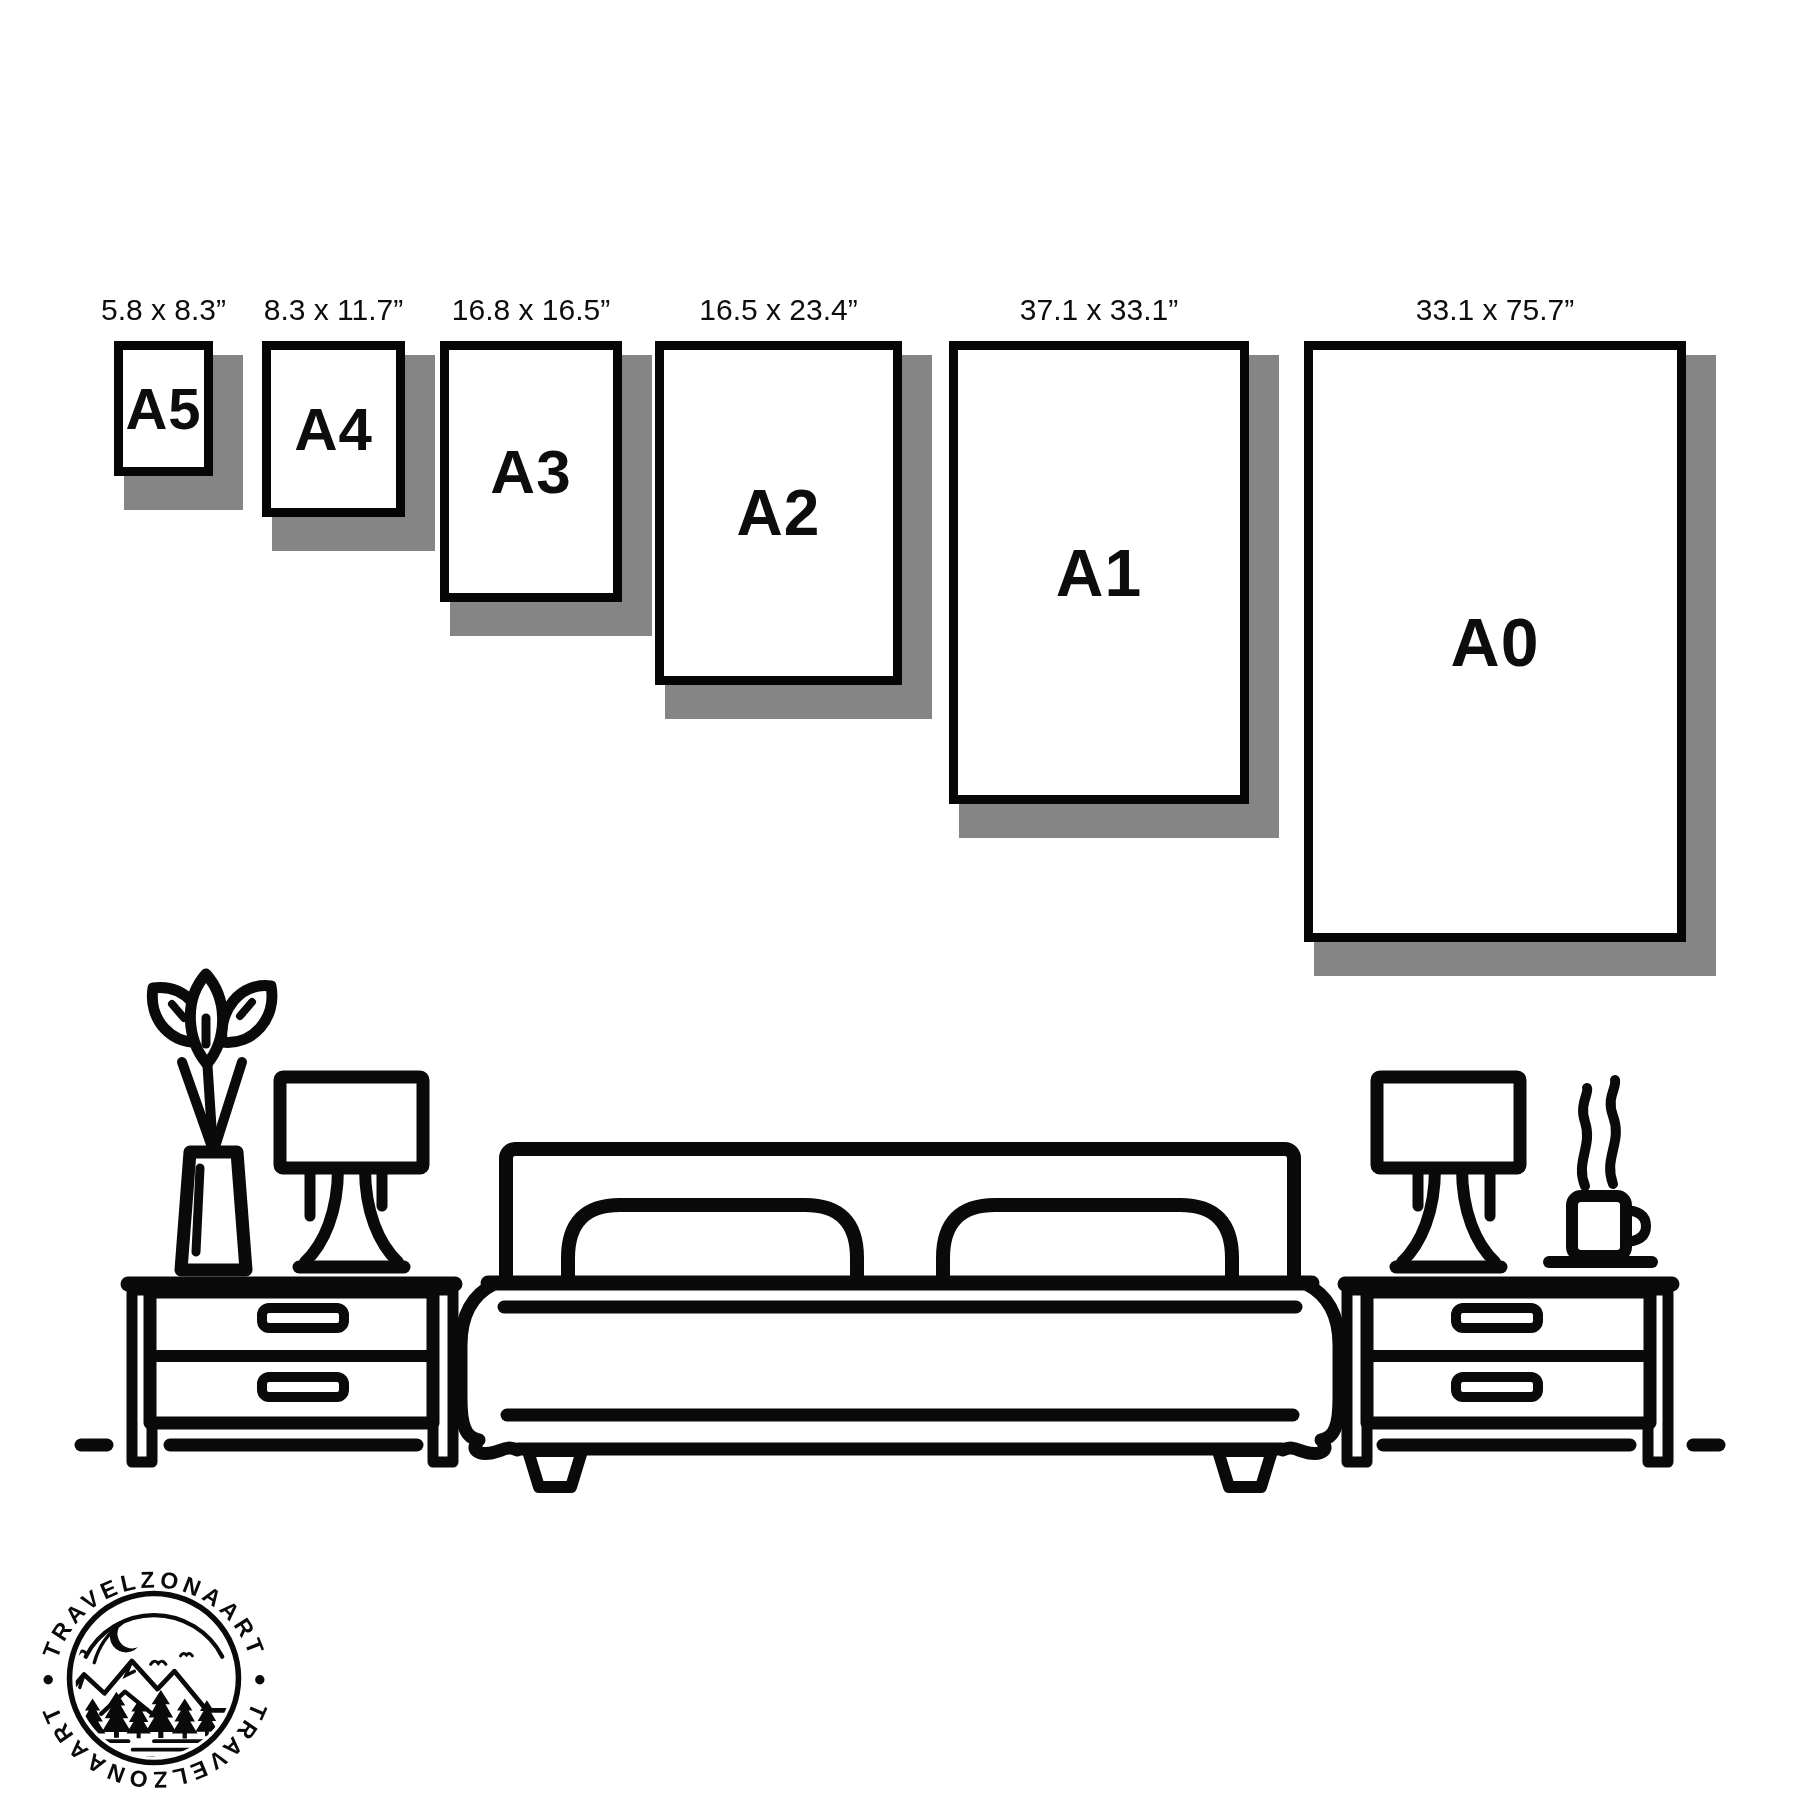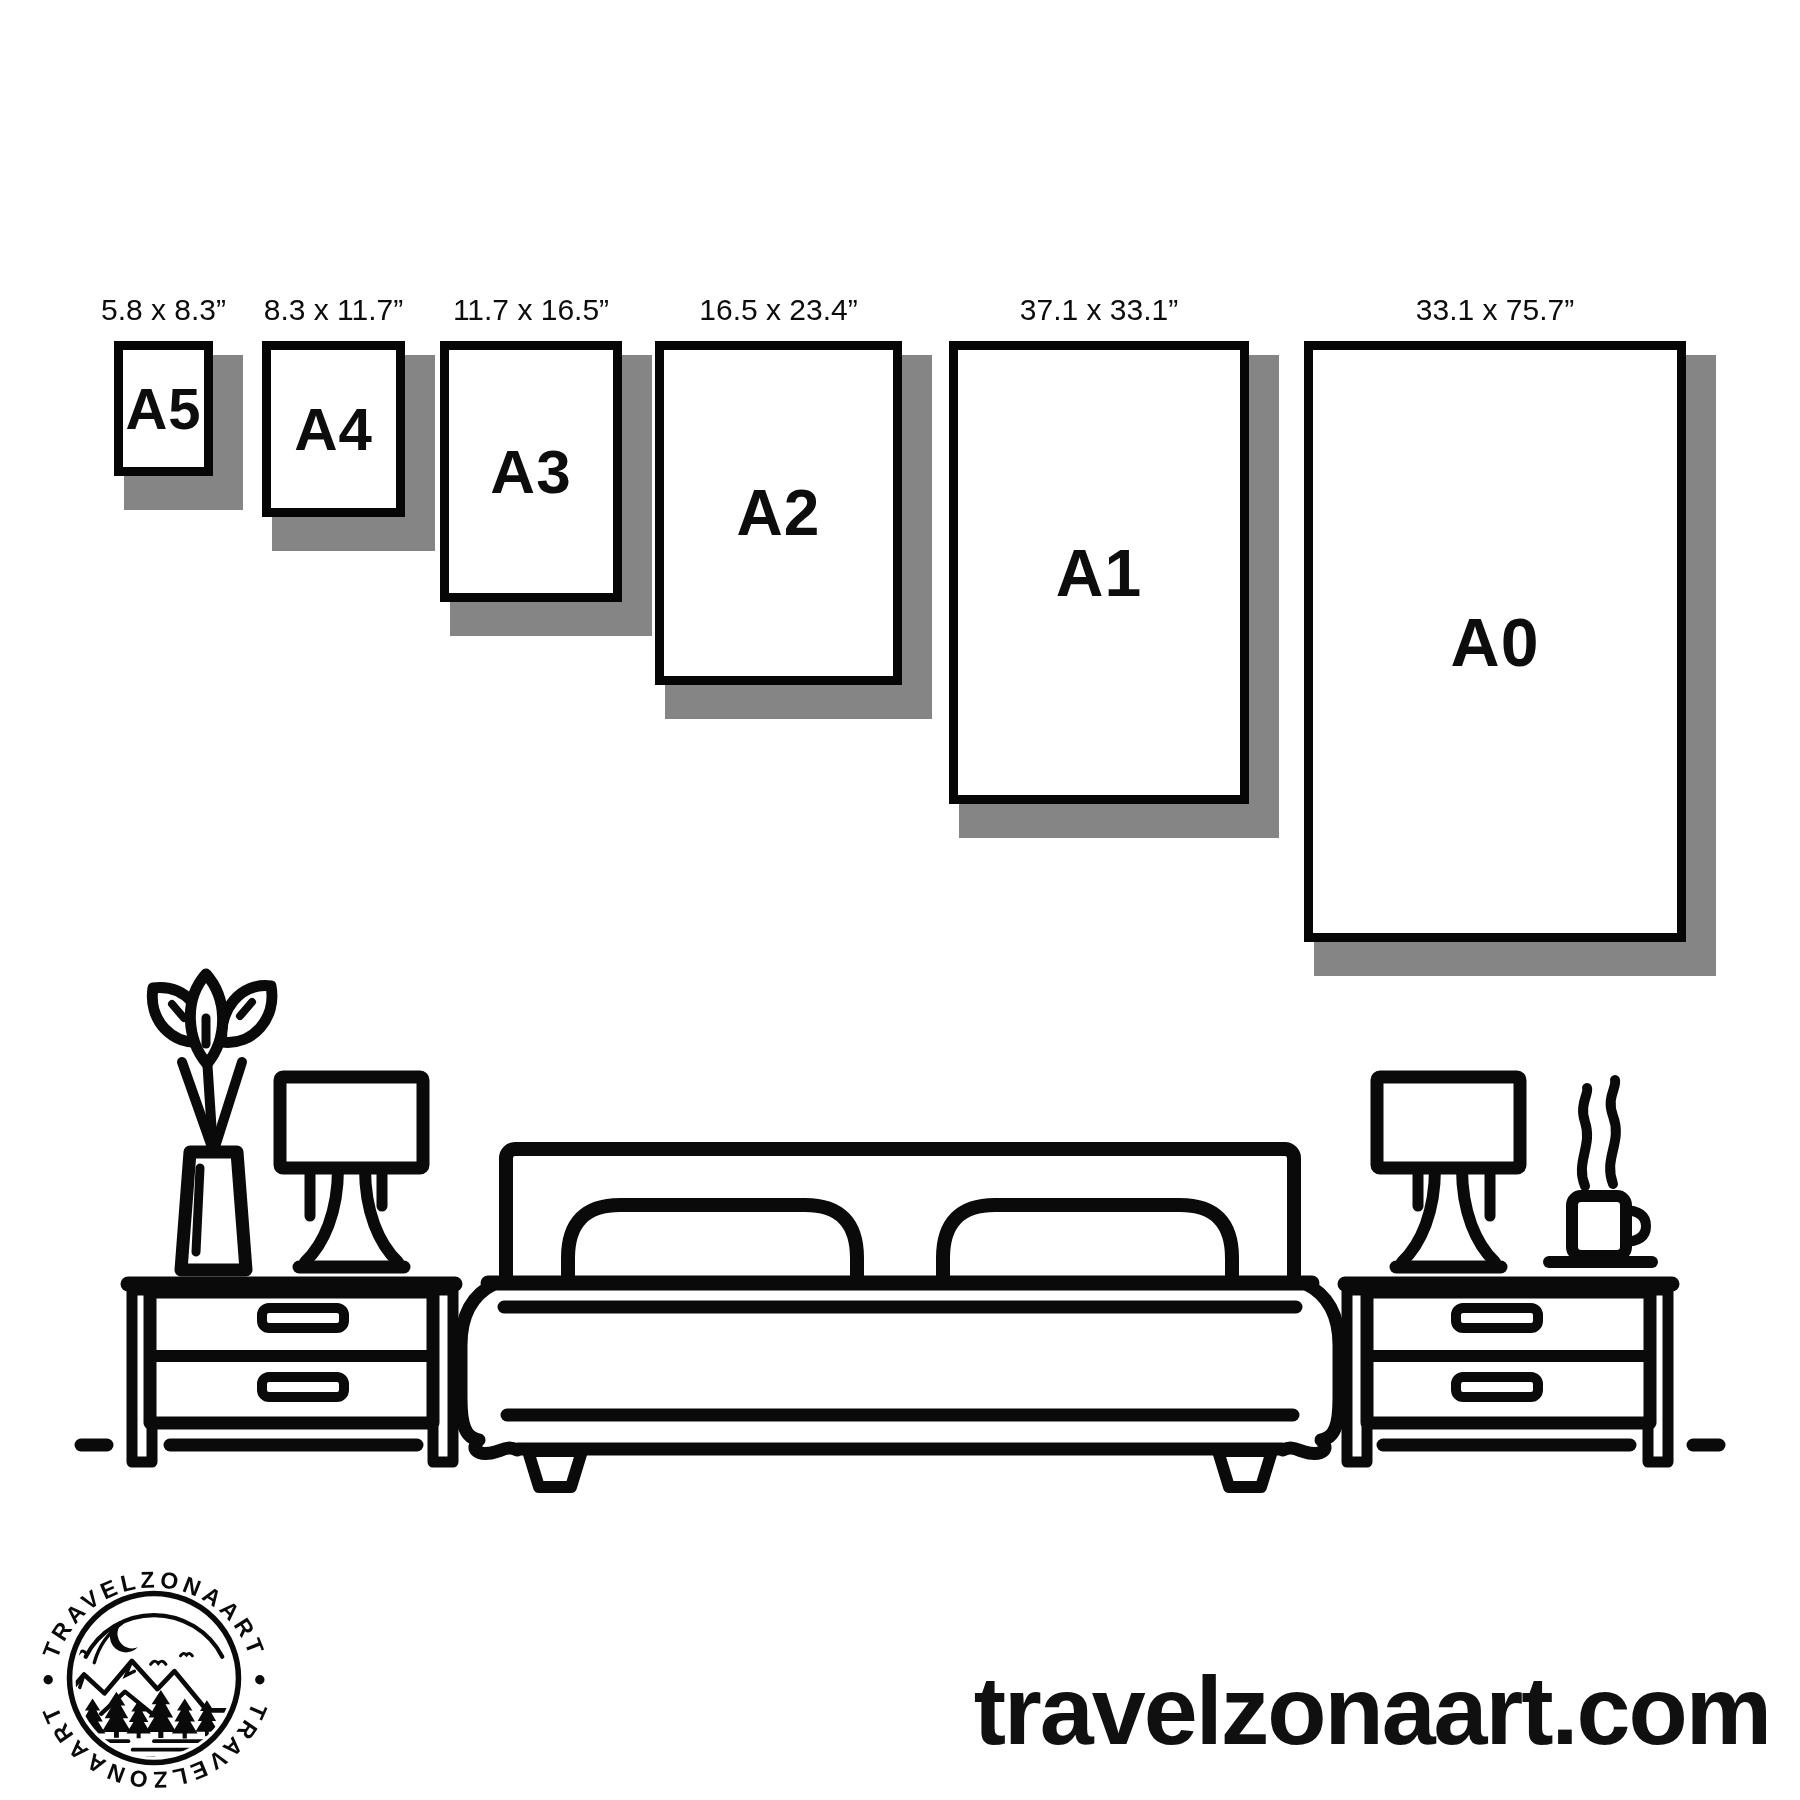--- a/index.html
+++ b/index.html
@@ -40,21 +40,21 @@
         <span class="sz">A5</span>
       </div>
     </div>
       <div class="frame-wrap" style="--x: 262px; --w: 143px; --h: 176px; --fs: 60px;">
       <div class="dim">8.3 x 11.7”</div>
       <div class="paper">
         <span class="sz">A4</span>
       </div>
     </div>
       <div class="frame-wrap" style="--x: 440px; --w: 182px; --h: 261px; --fs: 62px;">
-      <div class="dim">11.7 x 16.5”</div>
+      <div class="dim">16.8 x 16.5”</div>
       <div class="paper">
         <span class="sz">A3</span>
       </div>
     </div>
       <div class="frame-wrap" style="--x: 655px; --w: 247px; --h: 344px; --fs: 64px;">
       <div class="dim">16.5 x 23.4”</div>
       <div class="paper">
         <span class="sz">A2</span>
       </div>
     </div>
@@ -196,15 +196,14 @@
         <path d="M 55 234 H 105"></path>
           <path d="M 125 234 H 208"></path>
         <path d="M 72 244 H 150"></path>
           <path d="M 170 244 H 218"></path>
         <path d="M 95 254 H 175"></path>
         <path d="M 115 263 H 160"></path>
       </g>
     </g>
   </svg>
 
-  <div class="site">travelzonaart.com</div>
 
 </div>
 
 </body></html>

